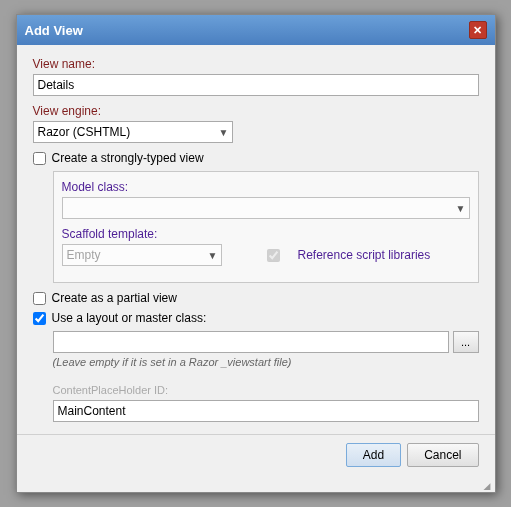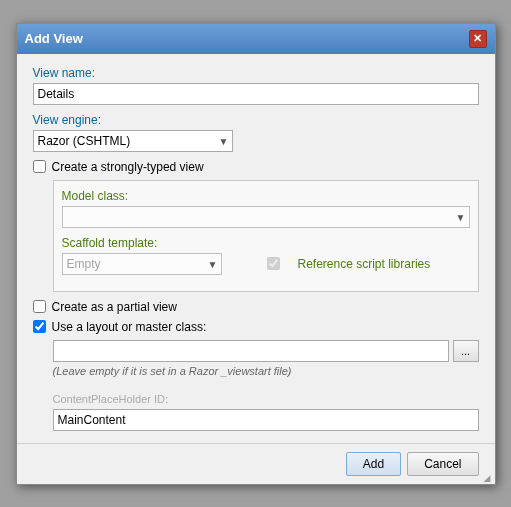--- a/index.html
+++ b/index.html
@@ -46,21 +46,21 @@
       font-size: 11px;
       font-weight: bold;
       border-radius: 2px;
     }
 
     .dialog-content {
       padding: 12px 16px 12px 16px;
     }
 
     .field-label {
-      color: #0369a1;
+      color: #7f1d1d;
       margin-bottom: 3px;
       font-size: 12px;
     }
 
     .text-input {
       width: 100%;
       height: 22px;
       border: 1px solid #aaa;
       background: white;
       padding: 2px 4px;
@@ -112,21 +112,21 @@
 
     .section-indent {
       margin-left: 20px;
       border: 1px solid #c8c8c8;
       padding: 8px;
       background: #f8f8f8;
       margin-bottom: 8px;
     }
 
     .disabled-label {
-      color: #4d7c0f;
+      color: #4c1d95;
     }
 
     .scaffold-row {
       display: flex;
       align-items: center;
       gap: 16px;
     }
 
     .scaffold-select-wrapper {
       position: relative;
@@ -179,21 +179,21 @@
     .content-placeholder-label {
       color: #aaa;
       font-size: 11px;
       margin-bottom: 4px;
     }
 
     .footer {
       display: flex;
       justify-content: flex-end;
       gap: 6px;
-      padding: 8px 16px 8px 16px;
+      padding: 8px 16px 25px 16px;
       border-top: 1px solid #d0d0d0;
       background: #f0f0f0;
     }
 
     .btn {
       height: 24px;
       padding: 0 16px;
       border: 1px solid #aaa;
       background: linear-gradient(to bottom, #f8f8f8, #e0e0e0);
       cursor: pointer;

